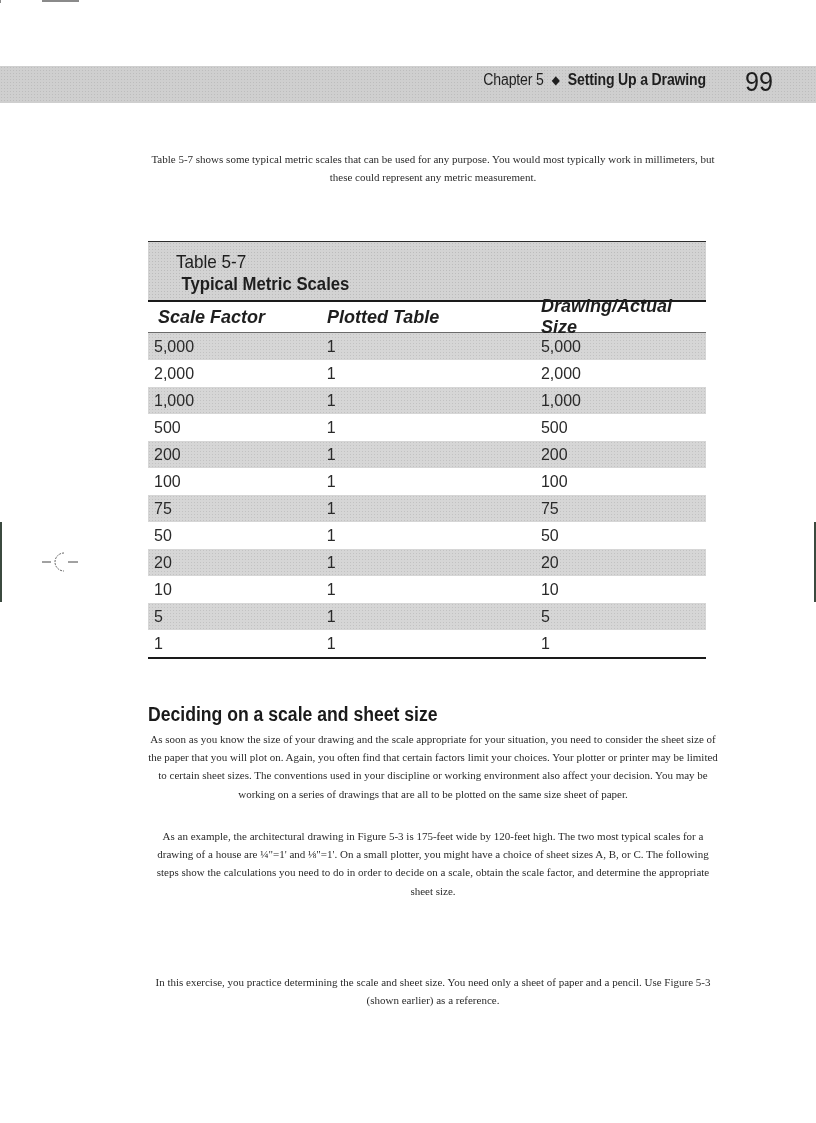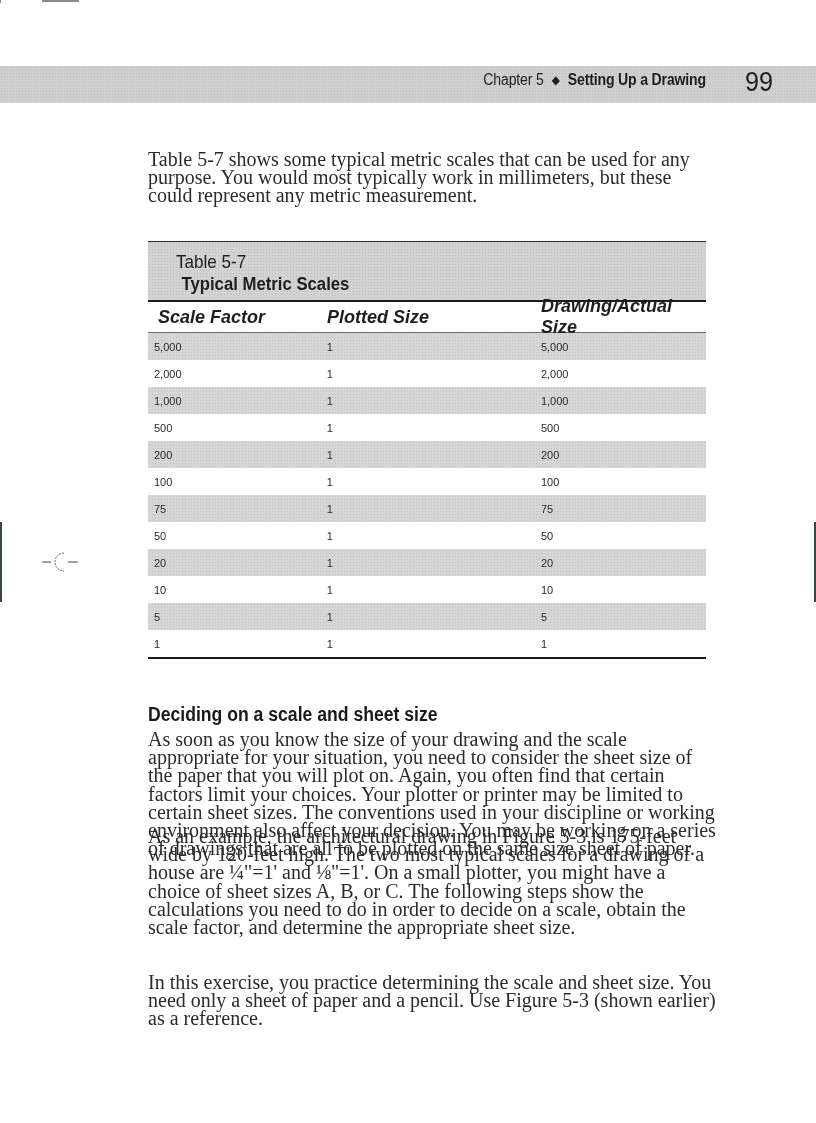--- a/index.html
+++ b/index.html
@@ -94,24 +94,25 @@
       font-size: 28px;
       color: #1e1e1e;
       transform: scaleX(0.9);
       transform-origin: left center;
     }
     .para {
       position: absolute;
       left: 148px;
       width: 570px;
       font-family: "Liberation Serif", serif;
-      font-size: 20px;
+      font-size: 11px;
       line-height: 18.2px;
       color: #2b2b2b;
       margin: 0;
+      text-align: center;
     }
     .intro-para { top: 150px; }
     .table-block {
       position: absolute;
       left: 148px;
       top: 241px;
       width: 558px;
     }
     .table-caption {
       border-top: 1.5px solid #2a2a2a;
@@ -150,21 +151,21 @@
       color: #1e1e1e;
     }
     .col1 { width: 184px; padding-left: 10px; box-sizing: border-box; }
     .col2 { width: 204px; }
     .col3 { width: 170px; margin-left: 16px; }
     .table-row {
       display: flex;
       height: 27px;
       align-items: center;
       font-family: "Liberation Sans", sans-serif;
-      font-size: 11px;
+      font-size: 16px;
       color: #2a2a2a;
     }
     .table-row.shaded {
       background-color: #d6d6d6;
       background-image: radial-gradient(#c2c2c2 0.6px, transparent 0.7px);
       background-size: 3px 3px;
     }
     .table-row .col1 { padding-left: 6px; }
     .table-bottom-rule {
       height: 0;
@@ -212,21 +213,21 @@
 
 <p class="para intro-para">Table 5-7 shows some typical metric scales that can be used for any purpose. You would most typically work in millimeters, but these could represent any metric measurement.</p>
 
 <div class="table-block">
   <div class="table-caption">
     <span class="num">Table 5-7</span>
     <span class="name">Typical Metric Scales</span>
   </div>
   <div class="table-head">
     <div class="col1">Scale Factor</div>
-    <div class="col2">Plotted Size</div>
+    <div class="col2">Plotted Table</div>
     <div class="col3">Drawing/Actual Size</div>
   </div>
 
   <div class="table-row shaded">
     <div class="col1">5,000</div>
     <div class="col2">1</div>
     <div class="col3">5,000</div>
   </div>
   <div class="table-row">
     <div class="col1">2,000</div>

